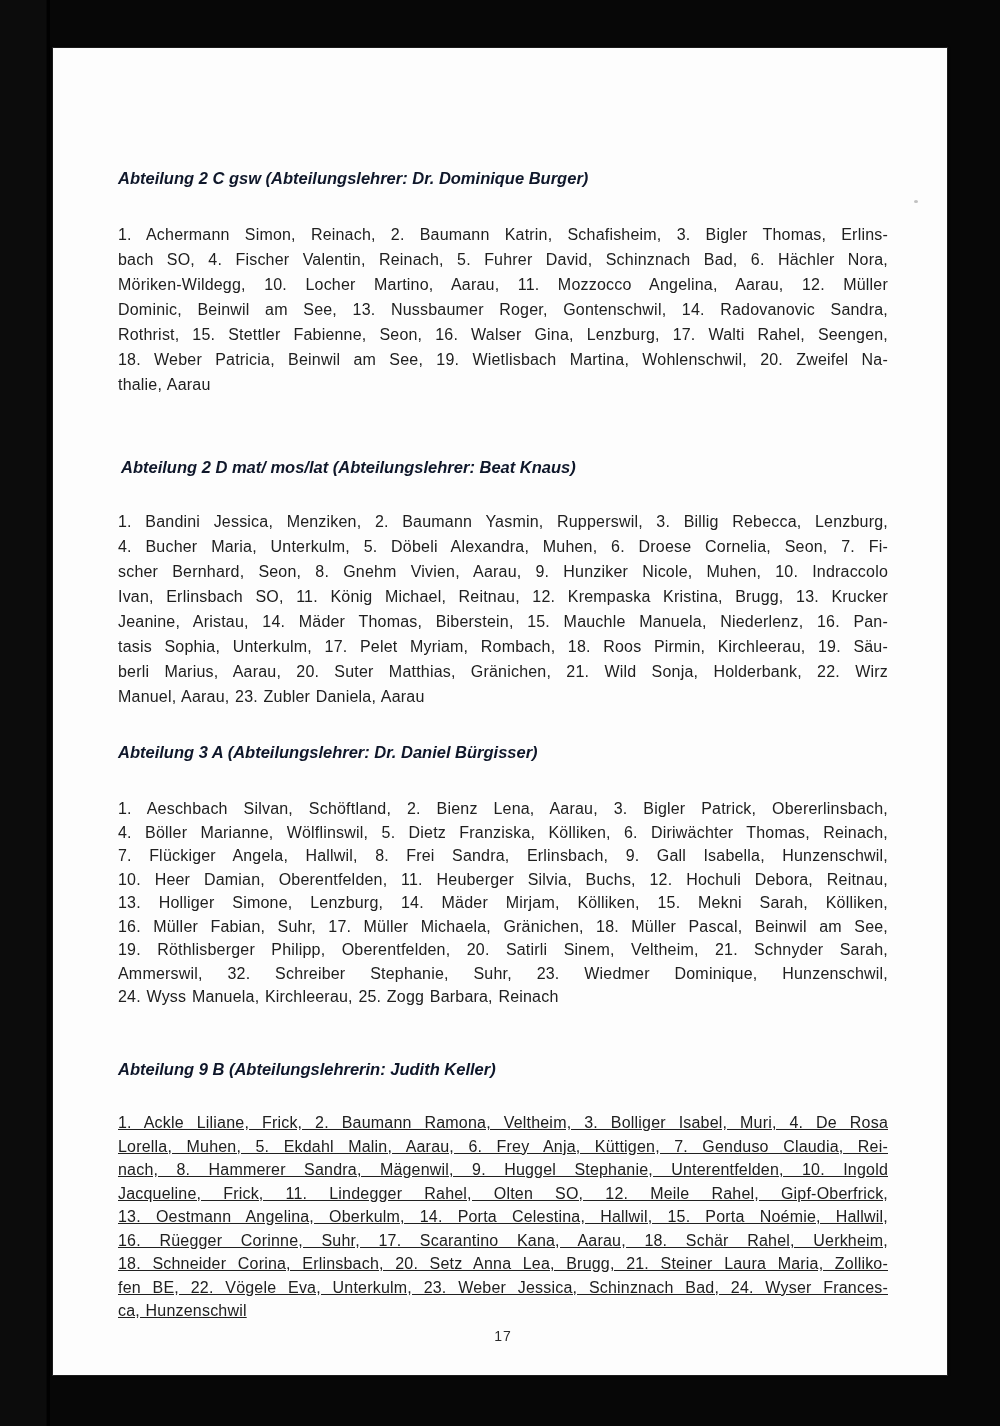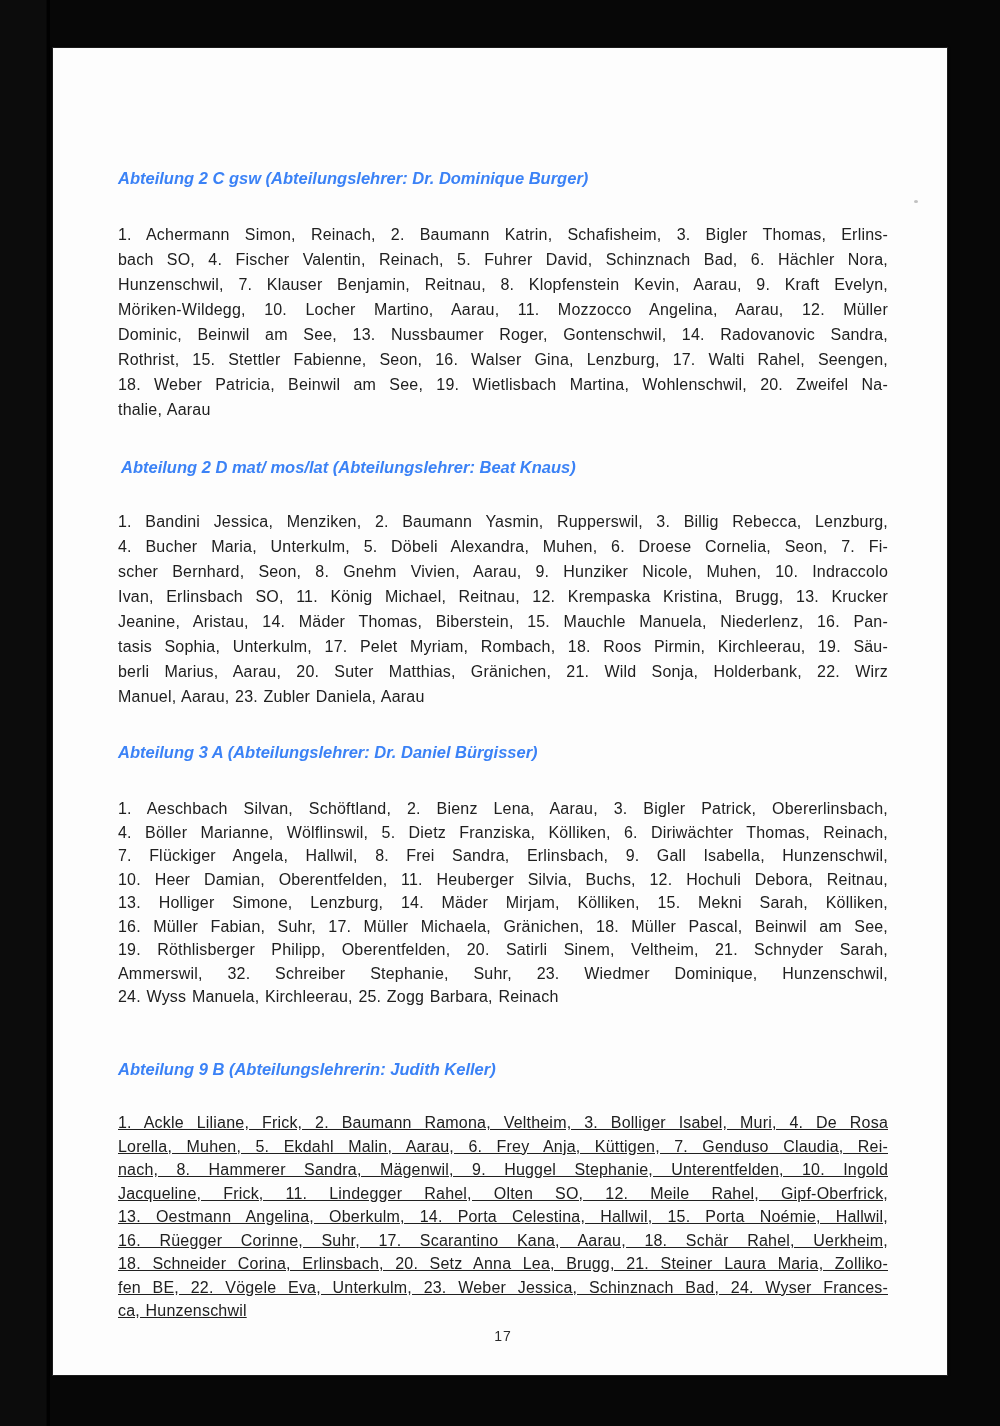--- a/index.html
+++ b/index.html
@@ -43,21 +43,21 @@
   .heading, .para, .page-number {
     position: absolute;
     left: 65px;
     right: 59px;
   }
   .heading {
     font-size: 16.5px;
     font-style: italic;
     line-height: 24px;
     white-space: nowrap;
-    color: #3b82f6;
+    color: #0f172a;
   }
   .heading-bold { font-weight: 700; }
   .para {
     font-size: 16px;
     letter-spacing: 0.2px;
     word-spacing: 1px;
     color: #202020;
   }
   .line {
     text-align: justify;
@@ -95,21 +95,20 @@
 </head>
 <body>
 
 <div class="backdrop">
   <div class="left-band"></div>
   <div class="seam"></div>
   <div class="page">
     <div id="sections"><section class="section section-0"><h2 class="heading" style="margin: 0px;"><span class="heading-bold">Abteilung 2 C</span><span class="heading-rest"> gsw (Abteilungslehrer: Dr. Dominique Burger)</span></h2><div class="para">
             <div class="line">1. Achermann Simon, Reinach, 2. Baumann Katrin, Schafisheim, 3. Bigler Thomas, Erlins-</div>
             <div class="line">bach SO, 4. Fischer Valentin, Reinach, 5. Fuhrer David, Schinznach Bad, 6. Hächler Nora,</div>
-            <div class="line">Hunzenschwil, 7. Klauser Benjamin, Reitnau, 8. Klopfenstein Kevin, Aarau, 9. Kraft Evelyn,</div>
             <div class="line">Möriken-Wildegg, 10. Locher Martino, Aarau, 11. Mozzocco Angelina, Aarau, 12. Müller</div>
             <div class="line">Dominic, Beinwil am See, 13. Nussbaumer Roger, Gontenschwil, 14. Radovanovic Sandra,</div>
             <div class="line">Rothrist, 15. Stettler Fabienne, Seon, 16. Walser Gina, Lenzburg, 17. Walti Rahel, Seengen,</div>
             <div class="line">18. Weber Patricia, Beinwil am See, 19. Wietlisbach Martina, Wohlenschwil, 20. Zweifel Na-</div>
             <div class="line last">thalie, Aarau</div>
           </div></section><section class="section section-1"><h2 class="heading" style="margin: 3px;"><span class="heading-bold">Abteilung 2 D</span><span class="heading-rest"> mat/ mos/lat (Abteilungslehrer: Beat Knaus)</span></h2><div class="para">
             <div class="line">1. Bandini Jessica, Menziken, 2. Baumann Yasmin, Rupperswil, 3. Billig Rebecca, Lenzburg,</div>
             <div class="line">4. Bucher Maria, Unterkulm, 5. Döbeli Alexandra, Muhen, 6. Droese Cornelia, Seon, 7. Fi-</div>
             <div class="line">scher Bernhard, Seon, 8. Gnehm Vivien, Aarau, 9. Hunziker Nicole, Muhen, 10. Indraccolo</div>
             <div class="line">Ivan, Erlinsbach SO, 11. König Michael, Reitnau, 12. Krempaska Kristina, Brugg, 13. Krucker</div>

